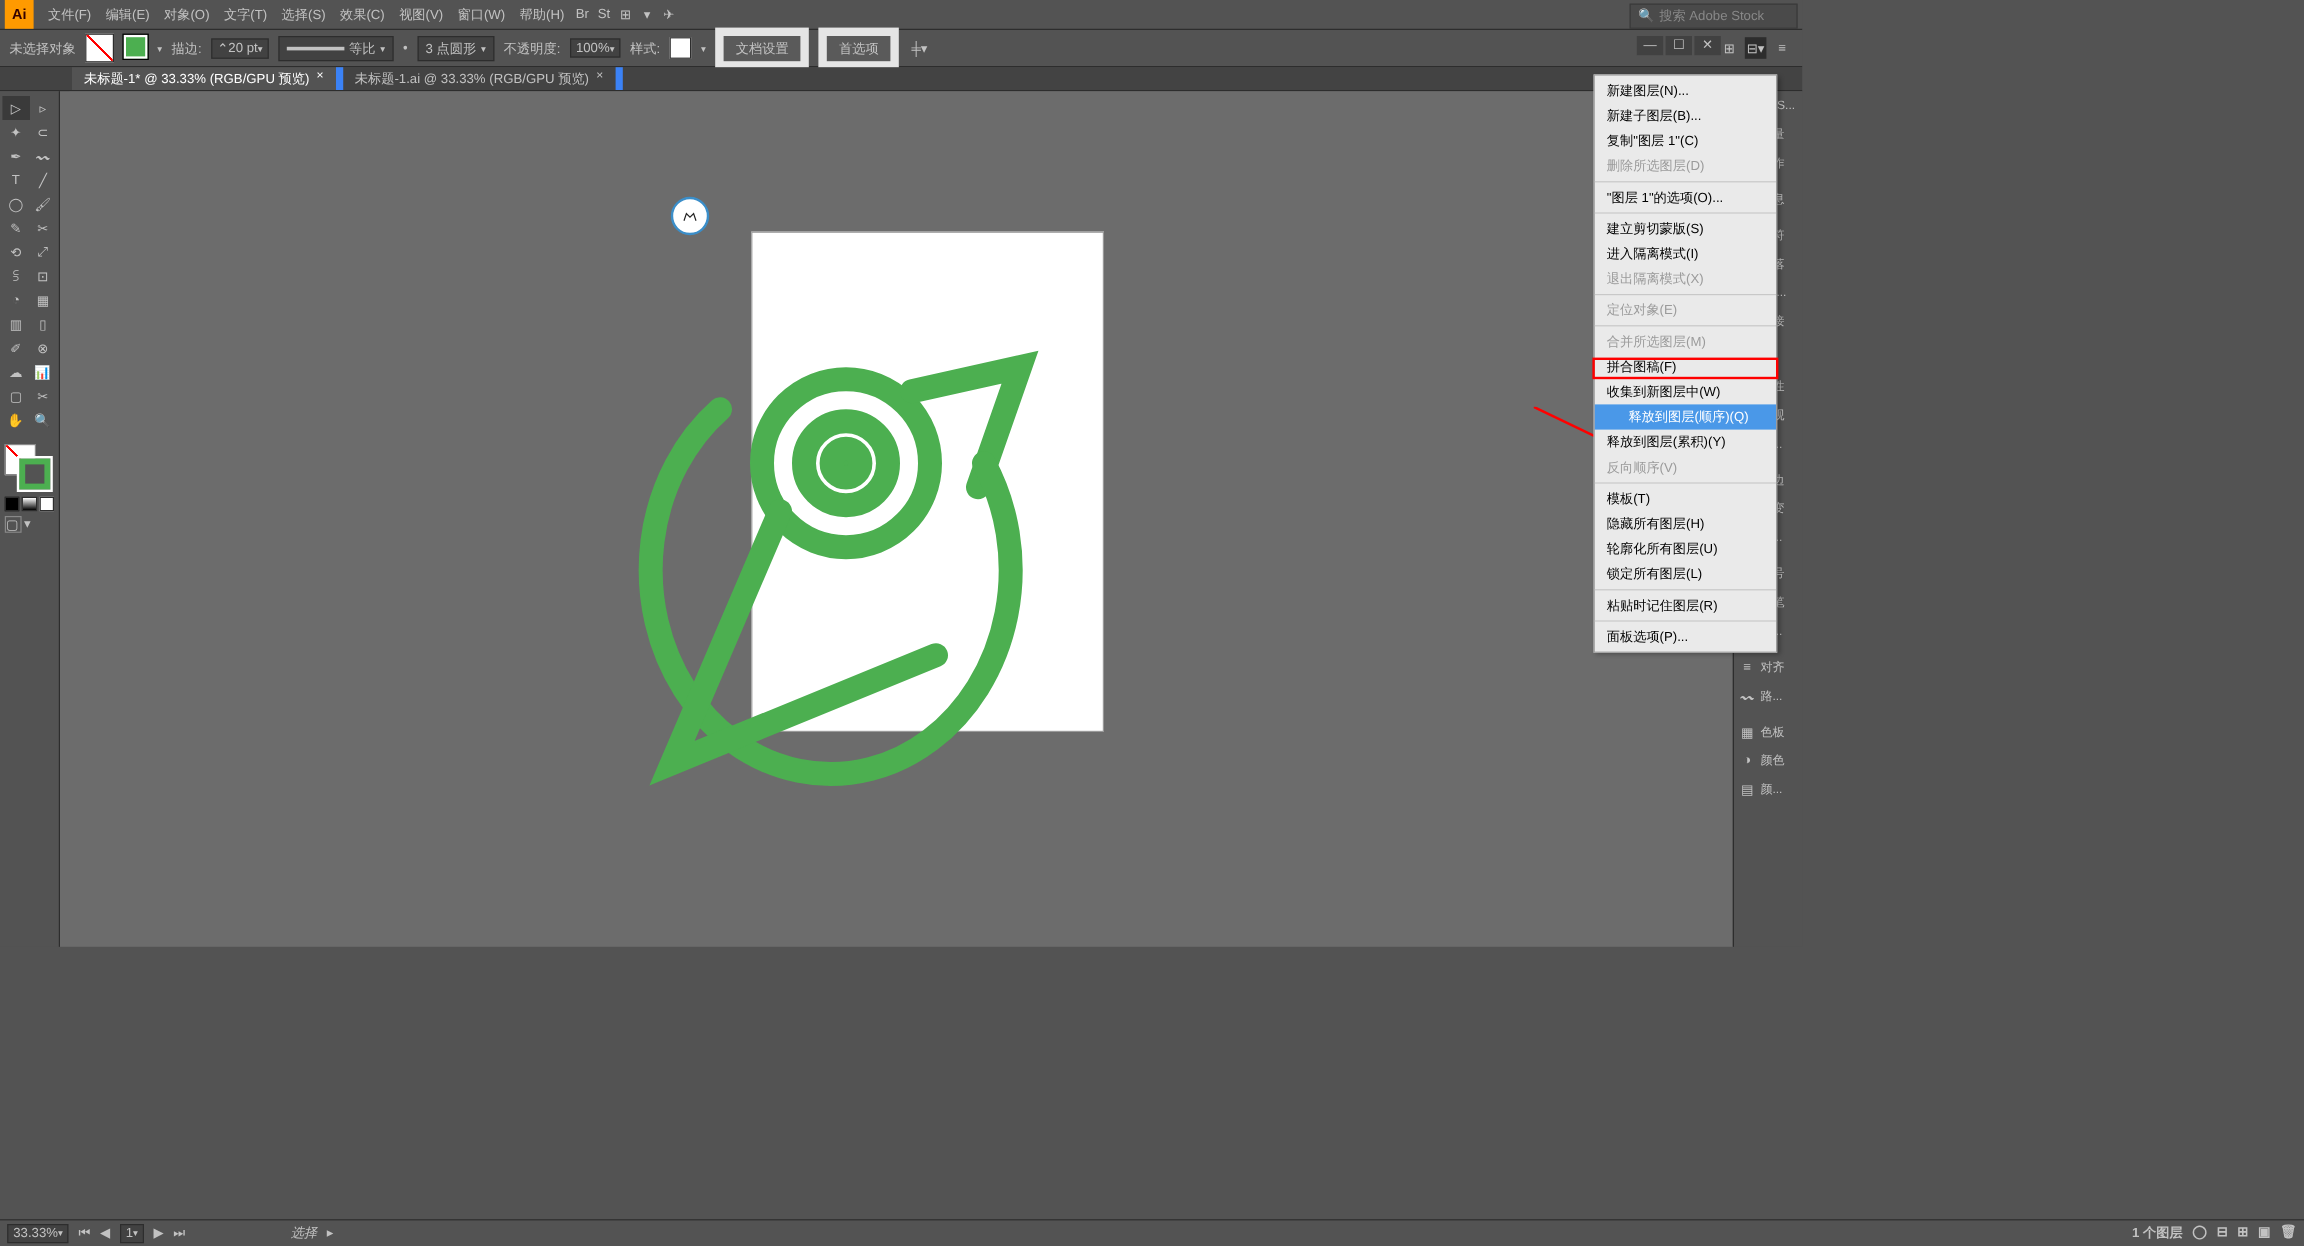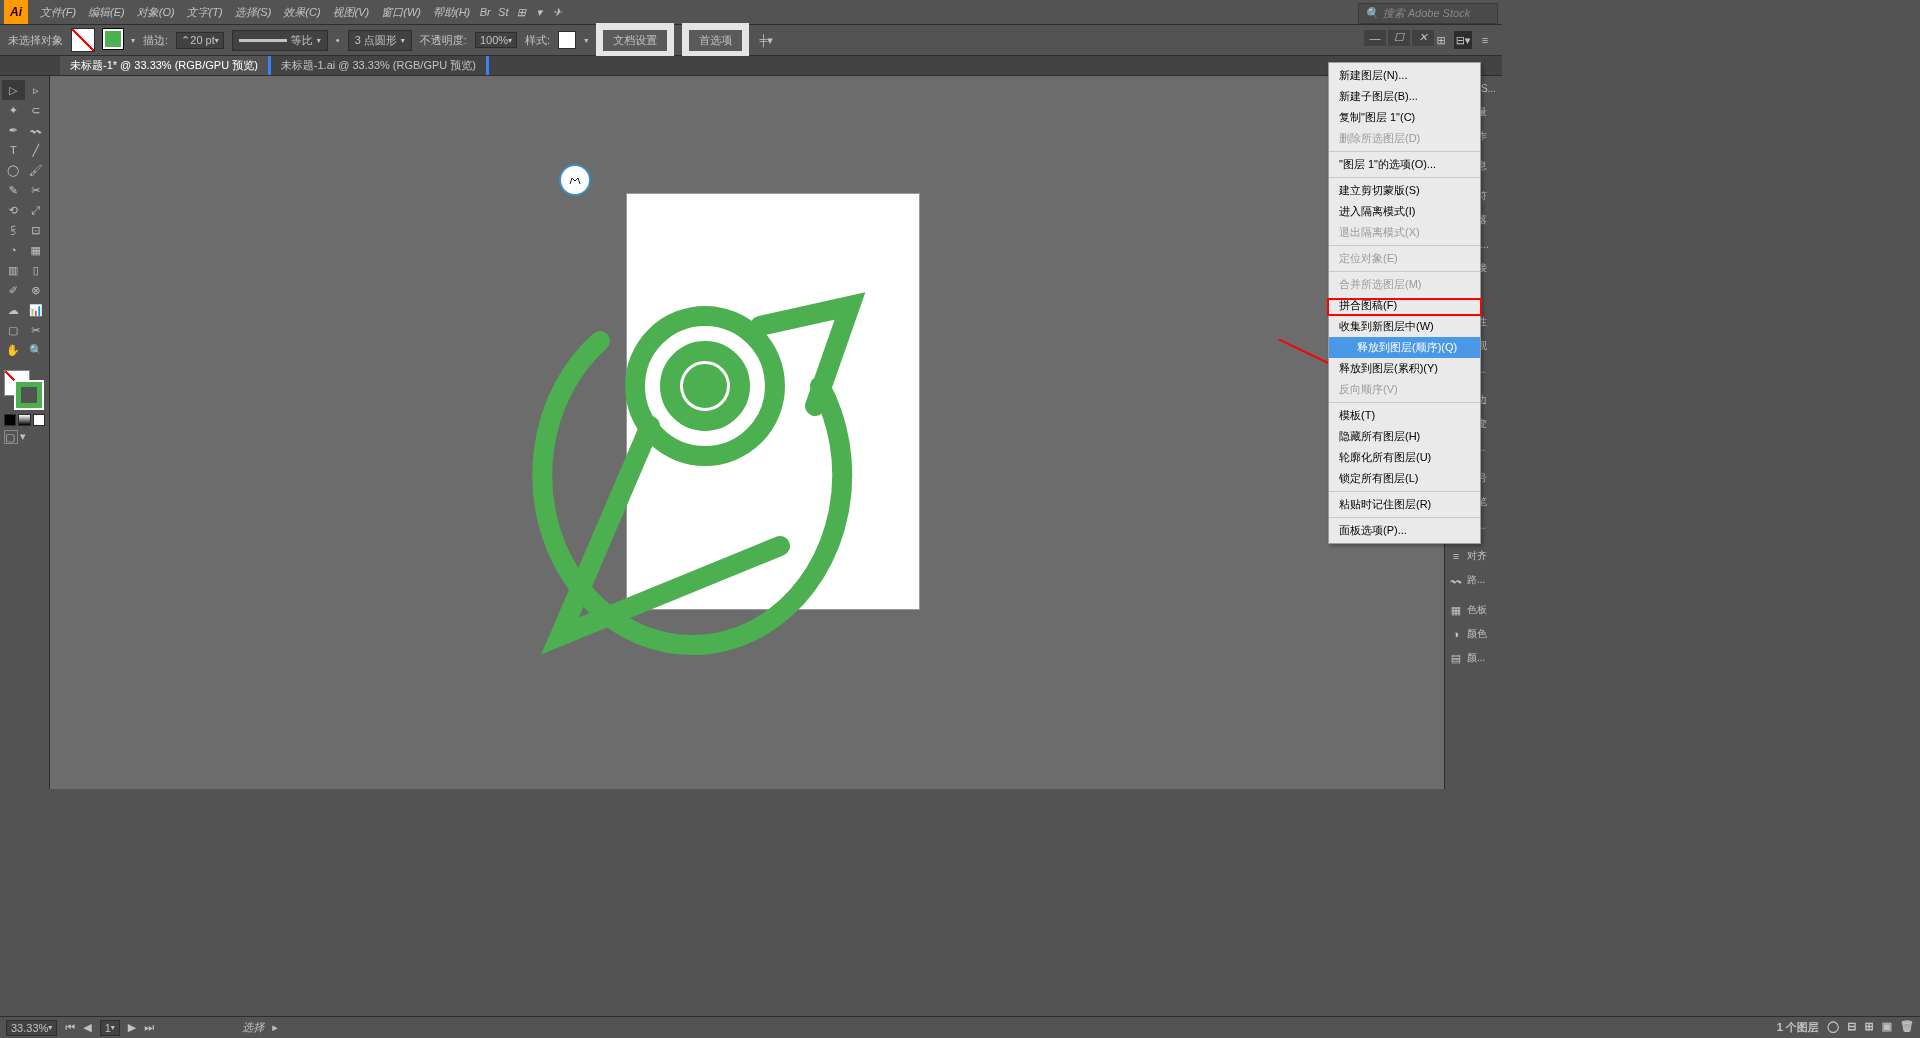--- a/index.html
+++ b/index.html
@@ -1,35 +1,35 @@
 <!DOCTYPE html>
 <html><head>
 <meta charset="utf-8">
 <style>
 * { margin: 0; padding: 0; box-sizing: border-box; font-family: "Microsoft YaHei", sans-serif; }
 body { background: #535353; width: 1502px; height: 813px; overflow: hidden; color: #c2c2c2; font-size: 11px; }
-.menubar { height: 24px; background: #535353; display: flex; align-items: center; padding: 0 4px; font-style: italic; }
+.menubar { height: 24px; background: #535353; display: flex; align-items: center; padding: 0 4px; }
 .ai-logo { width: 24px; height: 24px; background: #ff9a00; color: #330000; font-weight: bold; display: flex; align-items: center; justify-content: center; font-size: 12px; margin-right: 6px; }
 .menu-item { padding: 2px 6px; cursor: default; }
 .menubar-right { margin-left: auto; display: flex; align-items: flex-start; gap: 6px; flex-direction: column; }
 .small-icon { width: 18px; height: 18px; display: flex; align-items: center; justify-content: center; color: #c2c2c2; }
 .web-dropdown { padding: 2px 6px; border: 1px solid #3a3a3a; display: flex; align-items: center; gap: 4px; }
 .search-box { background: #4a4a4a; border: 1px solid #3a3a3a; padding: 2px 6px; display: flex; align-items: center; gap: 4px; width: 140px; }
 .win-controls { display: flex; gap: 2px; margin-left: 6px; }
 .win-btn { width: 22px; height: 16px; background: #414141; display: flex; align-items: center; justify-content: center; cursor: default; }
 .controlbar { height: 32px; background: #535353; border-top: 1px solid #2d2d2d; border-bottom: 1px solid #2d2d2d; display: flex; align-items: center; padding: 3px 8px; gap: 8px; }
 .ctrl-label { color: #c2c2c2; }
 .ctrl-swatch { width: 24px; height: 24px; background: #fff; position: relative; border: 1px solid #2d2d2d; }
 .ctrl-swatch::after { content: ""; position: absolute; left: 0; top: 0; width: 100%; height: 100%; background: linear-gradient(to top right, transparent 47%, red 47%, red 53%, transparent 53%); }
 .ctrl-box { border: 1px solid #2d2d2d; background: #424242; padding: 2px 6px; display: flex; align-items: center; gap: 4px; }
 .ctrl-num { background: #424242; border: 1px solid #2d2d2d; padding: 1px 4px; display: flex; align-items: center; }
 .ctrl-btn { background: #5a5a5a; border: 7px solid #e5e5e5; padding: 3px 10px; }
 .line-preview { width: 48px; height: 3px; background: #c2c2c2; }
 .tabbar { height: 20px; background: #434343; display: flex; align-items: stretch; padding-left: 60px; position: relative; border-bottom: 1px solid #2d2d2d; }
-.doc-tab { padding: 2px 10px; display: flex; gap: 6px; border-right: 3px solid #3b82f6; flex-direction: column; }
+.doc-tab { padding: 2px 10px; display: flex; gap: 6px; border-right: 6px solid #3b82f6; }
 .doc-tab.active { background: #535353; color: #fff; }
 .tab-close { font-size: 10px; }
 .main-area { display: flex; height: calc(100% - 100px); }
 .toolbar { width: 50px; background: #535353; display: flex; flex-direction: column; padding: 4px 2px; gap: 0; border-right: 1px solid #2d2d2d; position: relative; }
 .tool-row { display: flex; }
 .tool { width: 23px; height: 20px; display: flex; align-items: center; justify-content: center; color: #c2c2c2; cursor: default; position: relative; }
 .tool.selected { background: #3a3a3a; }
 .color-swatches { margin-top: 8px; padding: 2px; }
 .swatch-pair { width: 40px; height: 40px; position: relative; }
 .swatch-fill { position: absolute; width: 26px; height: 26px; border: 1px solid #888; background: #fff; }

